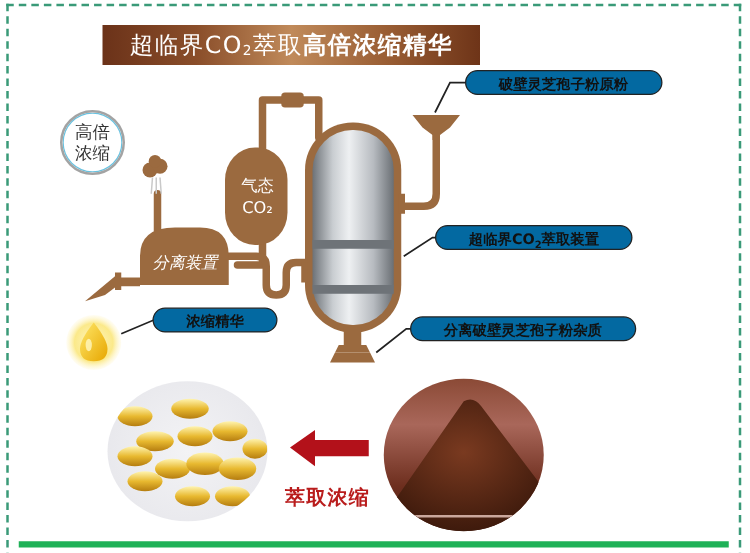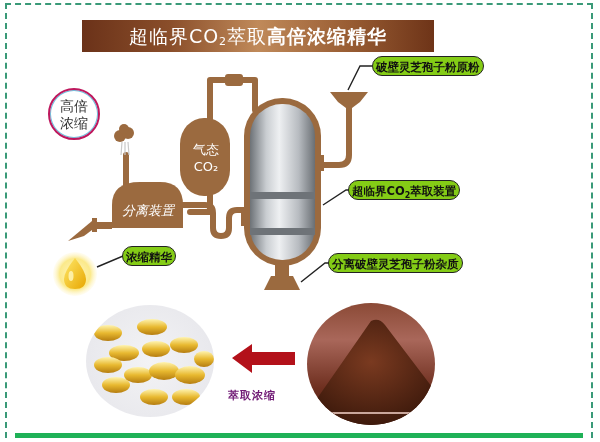--- a/index.html
+++ b/index.html
@@ -1,38 +1,38 @@
 <!DOCTYPE html>
 <html><head>
   <meta charset="utf-8">
   <style>
     html, body { margin: 0; padding: 0; background: #ffffff; }
     body { width: 600px; height: 442px; position: relative; overflow: hidden;
       font-family: "DejaVu Sans", "Liberation Sans", sans-serif; }
     .frame { position: absolute; left: 5px; top: 3px; width: 588px; height: 445px;
       border-left: 2px dashed #3a9a78; border-top: 2px dashed #3a9a78; border-right: 2px dashed #3a9a78;
       box-sizing: border-box; }
-    .title-bar { position: absolute; left: 82px; top: 20px; width: 352px; height: 32px;
+    .title-bar { position: absolute; left: 82px; top: 20px; width: 302px; height: 32px;
       background: linear-gradient(90deg, #6b3219 0%, #8a4e2a 25%, #c08a5a 50%, #9a5e34 75%, #6e3418 100%);
       color: #ffffff; font-size: 19px; line-height: 32px; text-align: center; letter-spacing: 1px; }
     .title-bar .bold { font-weight: bold; }
     .title-bar sub { font-size: 11px; vertical-align: -2px; }
     .diagram { position: absolute; left: 0; top: 0; width: 600px; height: 442px; }
     .callout { position: absolute; height: 20px; border: 1.5px solid #222; border-radius: 11px;
-      background: #84cc16; font-size: 11.5px; line-height: 20px; color: #111; padding: 0 3px;
+      background: #0369a1; font-size: 11.5px; line-height: 20px; color: #111; padding: 0 26px;
       white-space: nowrap; font-weight: bold; box-sizing: border-box; }
     .callout sub { font-size: 8px; }
     .vessel-label { position: absolute; color: #fff; font-size: 13px; text-align: center; line-height: 17px; }
     .badge { position: absolute; left: 48px; top: 88px; width: 52px; height: 52px; border-radius: 50%;
-      border: 2px solid #be185d; box-sizing: border-box; background: #fff;
+      border: 2px solid #a3a3a3; box-sizing: border-box; background: #fff;
       box-shadow: inset 0 0 0 1px #69c2e0; font-size: 14px; line-height: 17px; text-align: center;
       padding-top: 8px; color: #333; }
     .photo { position: absolute; border-radius: 50%; overflow: hidden; }
     .bottom-line { position: absolute; left: 15px; top: 433px; width: 568px; height: 5px; background: #1fb157; }
-    .arrow-label { position: absolute; left: 228px; top: 388px; font-size: 11px; font-weight: bold; color: #701a75; letter-spacing: 1px; }
+    .arrow-label { position: absolute; left: 228px; top: 388px; font-size: 16px; font-weight: bold; color: #b91c1c; letter-spacing: 1px; }
   </style>
 </head>
 <body>
 
 <div class="frame"></div>
 
 <div class="title-bar">
   <span>超临界CO</span><sub>2</sub><span>萃取</span><span class="bold">高倍浓缩精华</span>
 </div>
 

